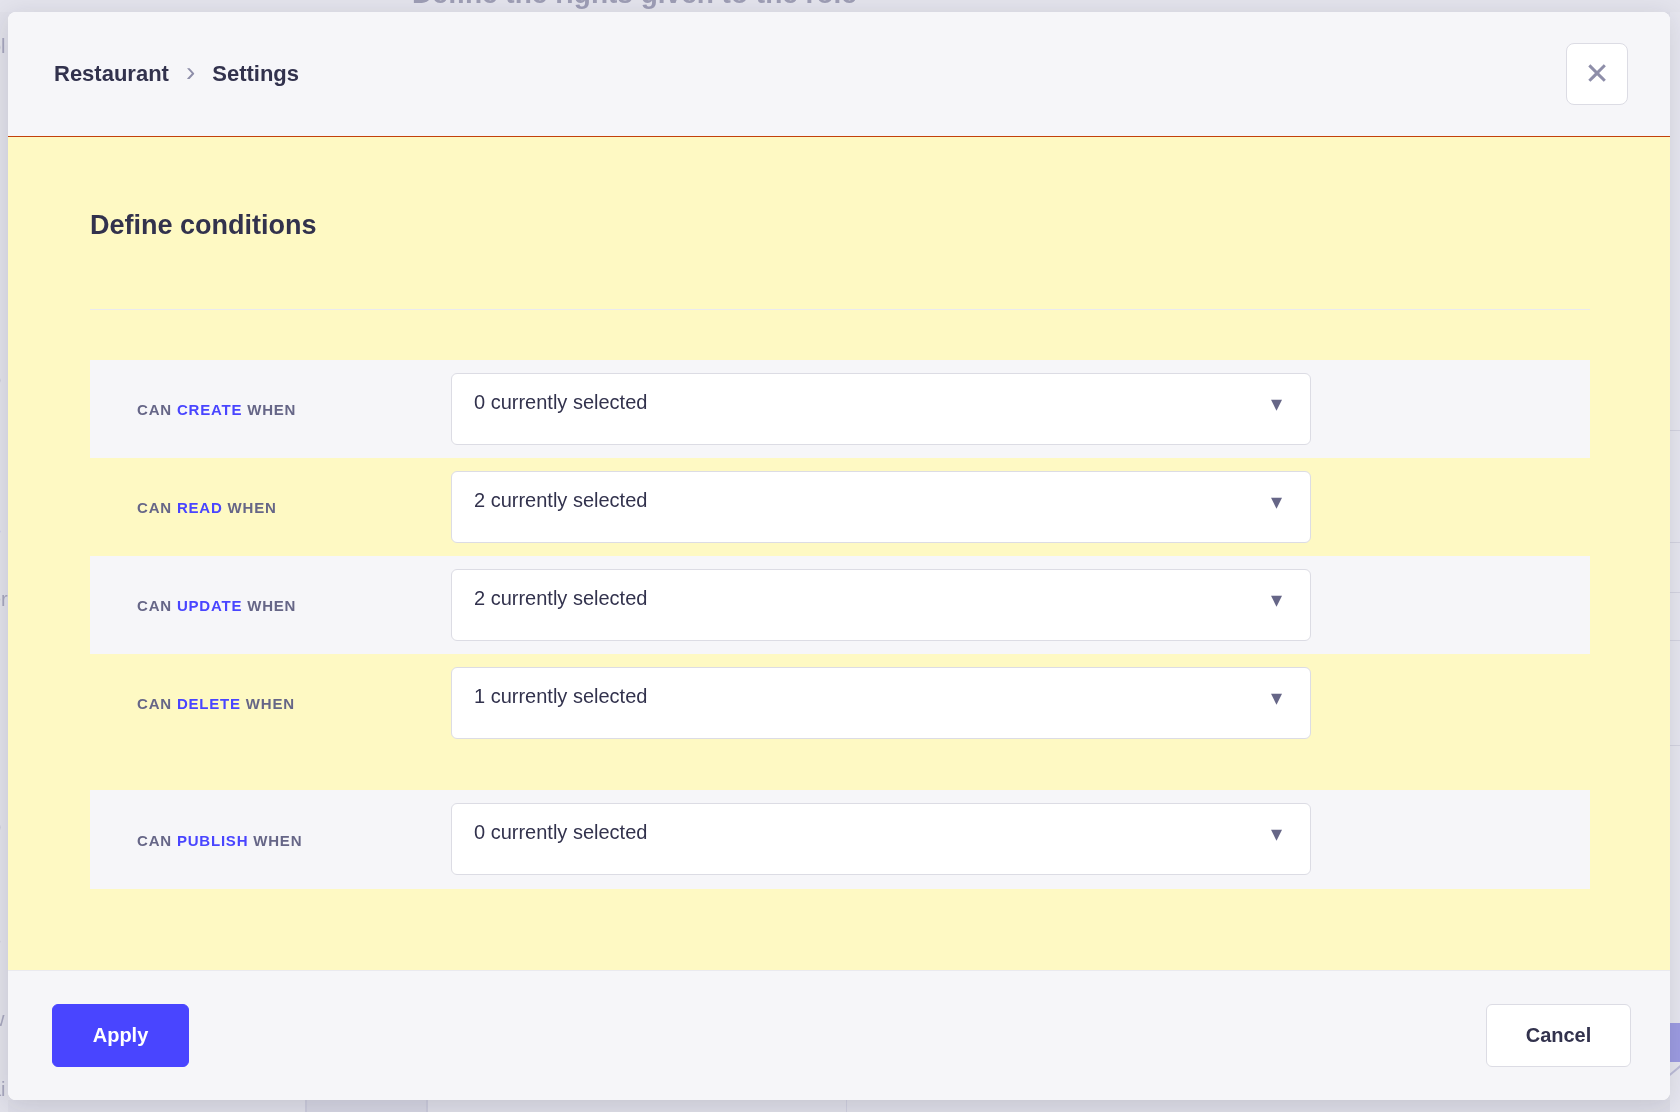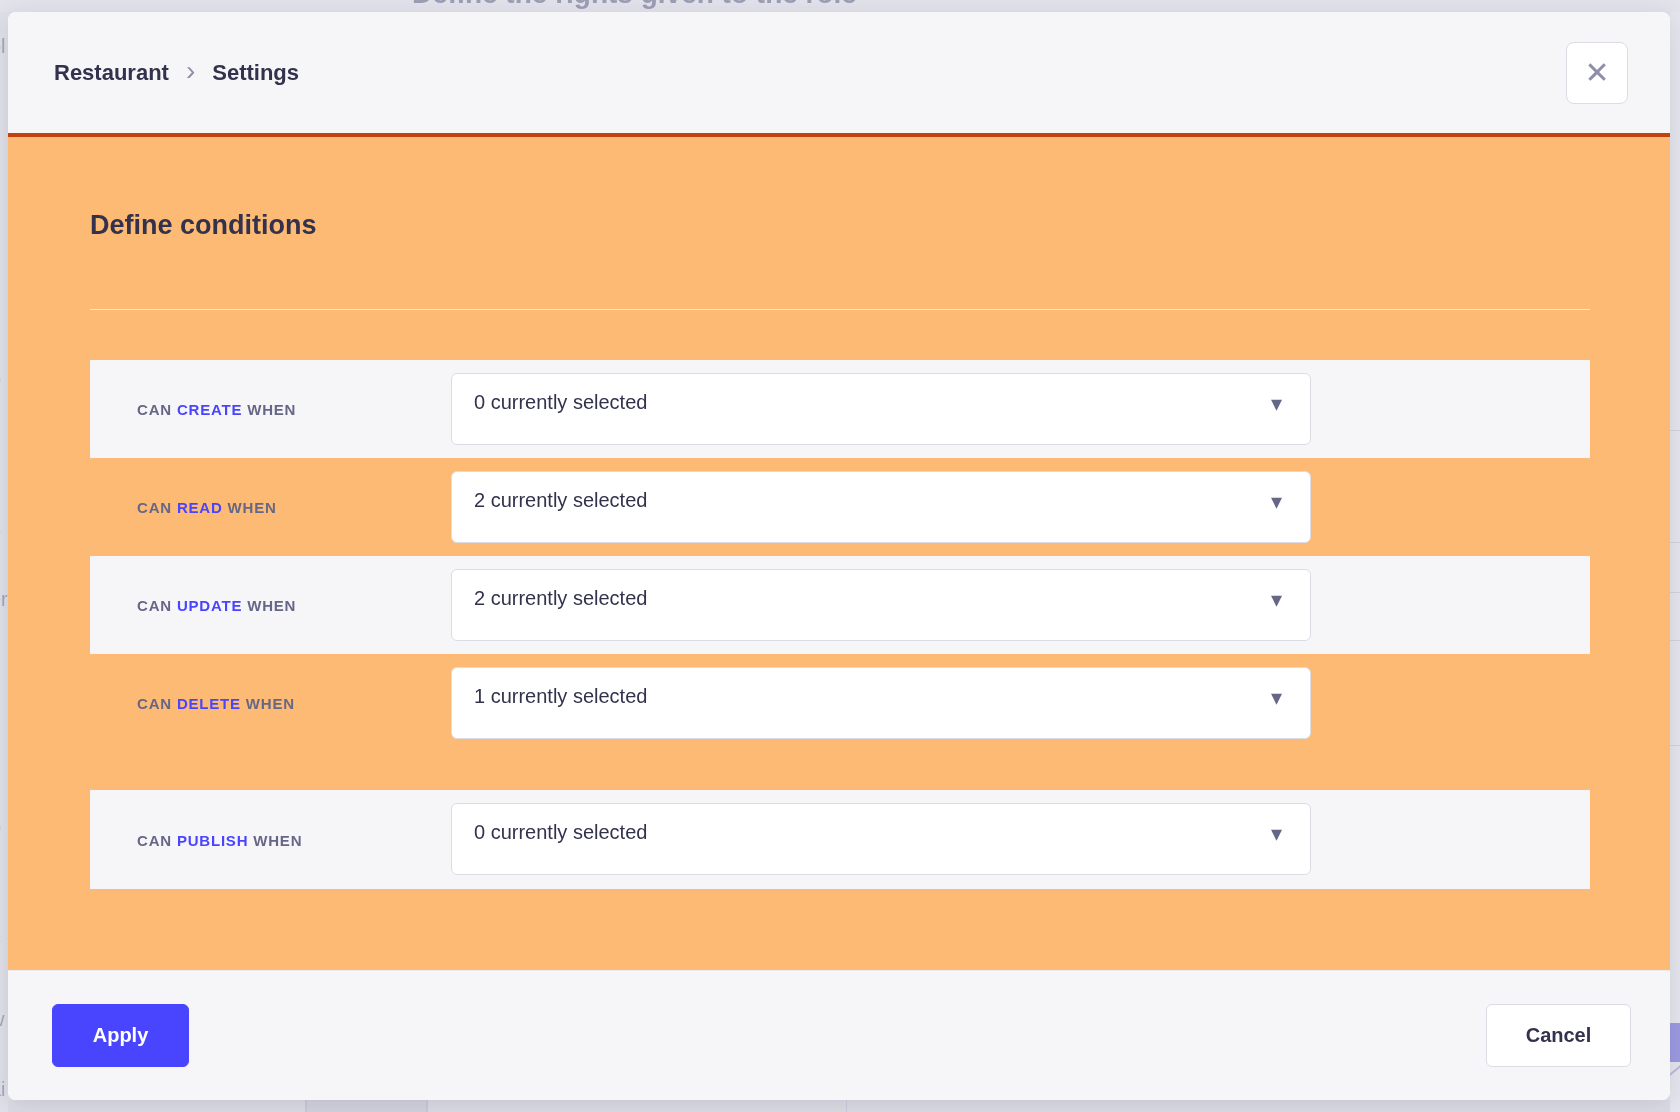--- a/index.html
+++ b/index.html
@@ -46,35 +46,35 @@
   }
   .ghost-vline { position:absolute; left:838px; top:0; width:1px; height:12px; background:#cdcddd; }
 
   
   .modal {
     position:absolute; left:8px; top:12px; width:1662px; height:1088px;
     background:#ffffff; border-radius:8px; overflow:hidden;
     box-shadow:0 4px 24px rgba(33,33,52,.12);
   }
   .modal-header {
-    height:125px; background:#f6f6f9; border-bottom:4px solid #c2410c;
+    height:125px; background:#f6f6f9; border-bottom:1px solid #c2410c;
     display:flex; align-items:center; padding:0 42px 0 46px;
   }
   .breadcrumb { display:flex; align-items:center; gap:17px; }
   .crumb { font-size:22px; font-weight:700; color:#32324d; }
   .crumb-sep { font-size:28px; color:#8e8ea9; line-height:1; margin-top:-4px; }
   .close-btn {
     margin-left:auto; width:62px; height:62px;
     background:#ffffff; border:1px solid #dcdce4; border-radius:8px;
     display:flex; align-items:center; justify-content:center;
     cursor:pointer; padding:0;
   }
   .close-x { font-size:30px; color:#8e8ea9; line-height:1; }
 
-  .modal-body { position:relative; height:833px; background:#fdba74; }
+  .modal-body { position:relative; height:833px; background:#fef9c3; }
   .modal-title {
     position:absolute; left:82px; top:73px; margin:0;
     font-size:27px; font-weight:700; color:#32324d;
   }
   .title-divider {
     position:absolute; left:82px; top:172px; width:1500px; height:1px;
     background:#eaeaef;
   }
   .rows { position:absolute; left:82px; top:0; width:1500px; height:833px; }
   .row { position:absolute; left:0; width:1500px; height:98px; }

